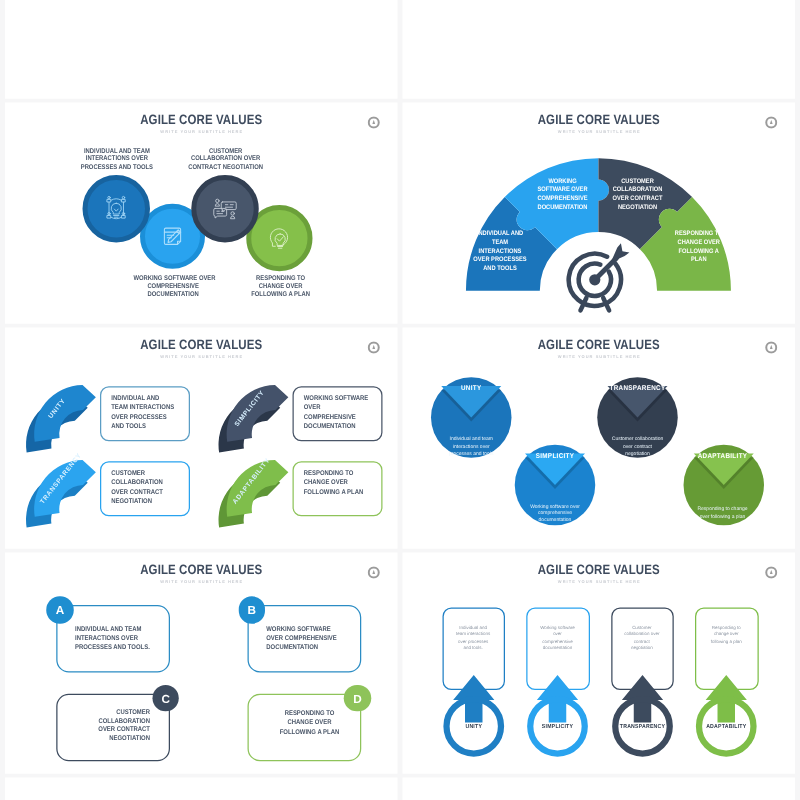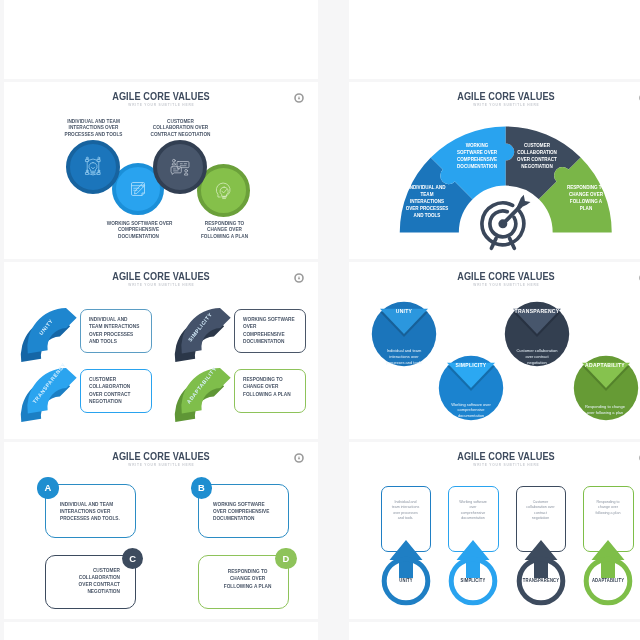--- a/index.html
+++ b/index.html
@@ -1,19 +1,19 @@
 <!DOCTYPE html>
 <html><head>
 <meta charset="utf-8">
 <style>
   html,body{margin:0;padding:0;background:#f6f6f7;}
   body{width:640px;height:640px;overflow:hidden;font-family:"Liberation Sans",sans-serif;
        -webkit-font-smoothing:antialiased;}
   .grid{position:absolute;left:4px;top:-98px;width:634px;}
-  .row{display:flex;margin-bottom:3px;gap:27px;}
+  .row{display:flex;margin-bottom:3px;}
   .row > .slide + .slide{margin-left:4px;}
   .slide{position:relative;width:314px;height:177px;background:#fff;overflow:hidden;flex:0 0 314px;}
   .hdr-t{position:absolute;left:0;top:7.5px;width:314px;text-align:center;
          font-size:10.8px;font-weight:bold;letter-spacing:0.1px;color:#3e4b5e;
          transform:scaleX(0.85);}
   .hdr-s{position:absolute;left:0;top:21px;width:314px;text-align:center;
          font-size:3.2px;font-weight:bold;letter-spacing:0.82px;color:#c8cbd1;
          text-indent:0.82px;}
   .logo{position:absolute;right:14px;top:11px;width:10px;height:10px;}
 

